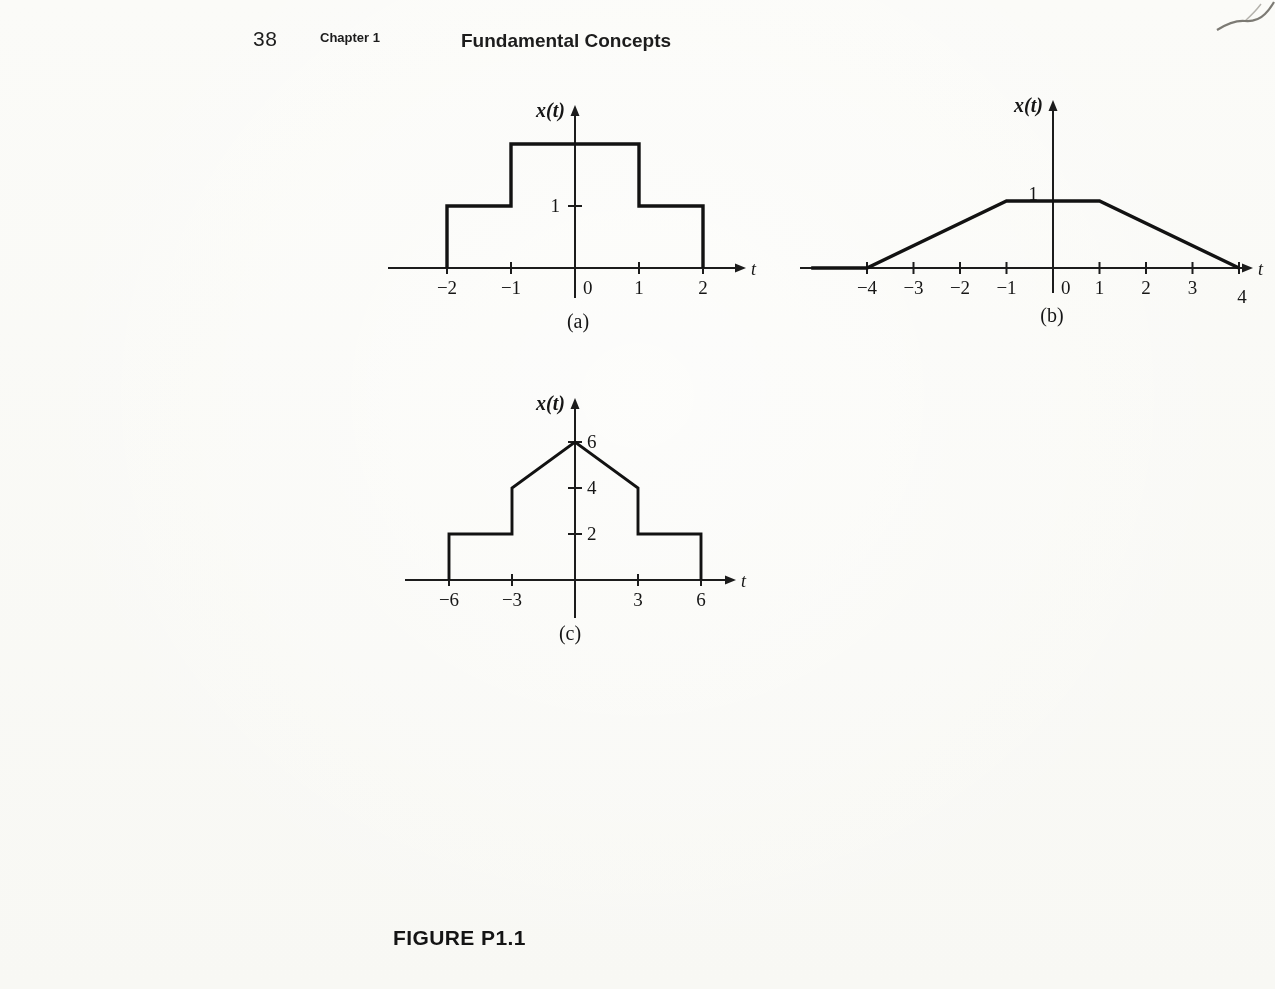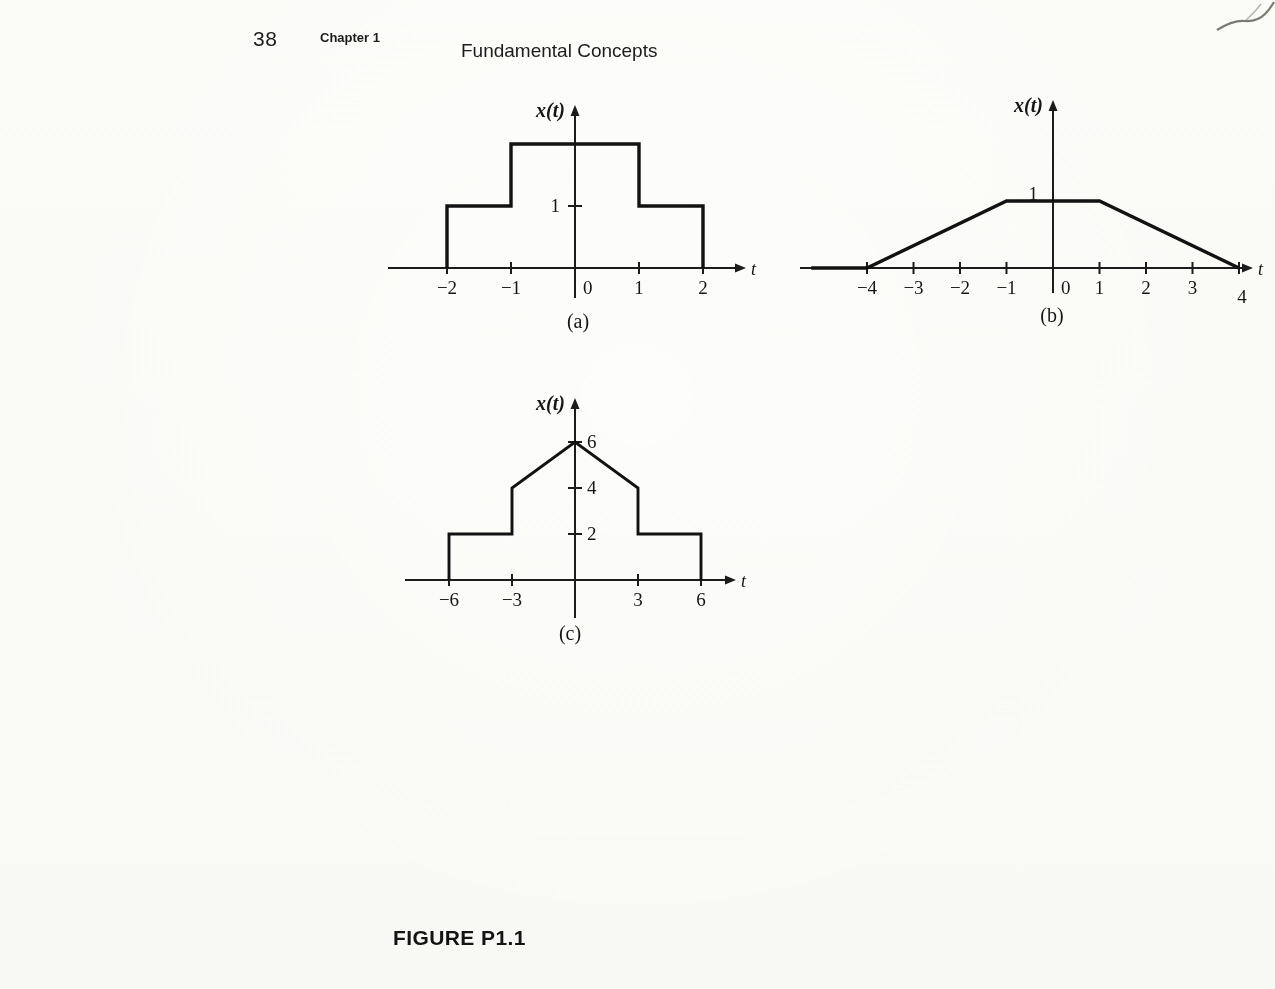--- a/index.html
+++ b/index.html
@@ -9,21 +9,21 @@
     font-family:"Liberation Sans",sans-serif;
   }
   .page{position:absolute;inset:0;
     background:
       radial-gradient(ellipse at 50% 40%, rgba(255,255,255,.55) 0%, rgba(255,255,255,0) 70%),
       linear-gradient(180deg,#fbfbf8 0%,#f8f8f4 100%);
   }
   .header span{position:absolute;color:#1c1c1c;white-space:nowrap}
   .pagenum{left:253px;top:27px;font-size:21px;font-weight:400;letter-spacing:.6px}
   .chapter{left:320px;top:30px;font-size:13px;font-weight:600}
-  .chaptitle{left:461px;top:40px;font-size:19px;font-weight:400}
+  .chaptitle{left:461px;top:30px;font-size:19px;font-weight:700}
   svg.chart{position:absolute;overflow:visible}
   #chart-a{left:385px;top:88px;width:385px;height:252px}
   #chart-b{left:790px;top:85px;width:485px;height:250px}
   #chart-c{left:398px;top:388px;width:375px;height:300px}
   .figcap{position:absolute;left:393px;top:926px;font-size:21px;font-weight:700;
     color:#141414;letter-spacing:.4px}
   .corner-scribble{position:absolute;right:0;top:0;width:60px;height:34px}
   
   svg text{fill:#161616}
   .axis,.tick{stroke:#1c1c1c;stroke-width:2;fill:none}

